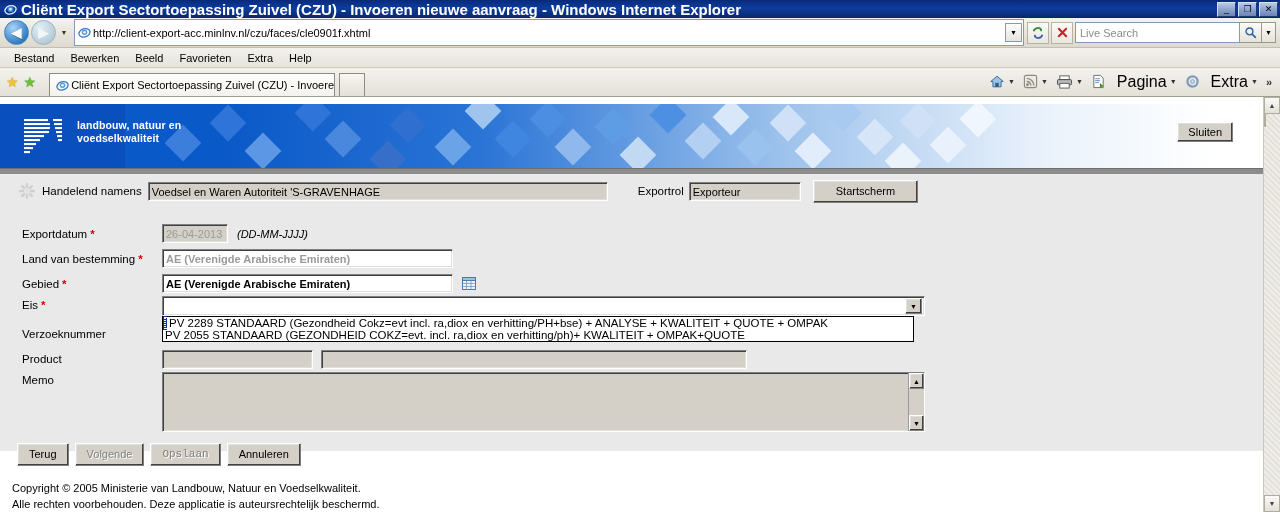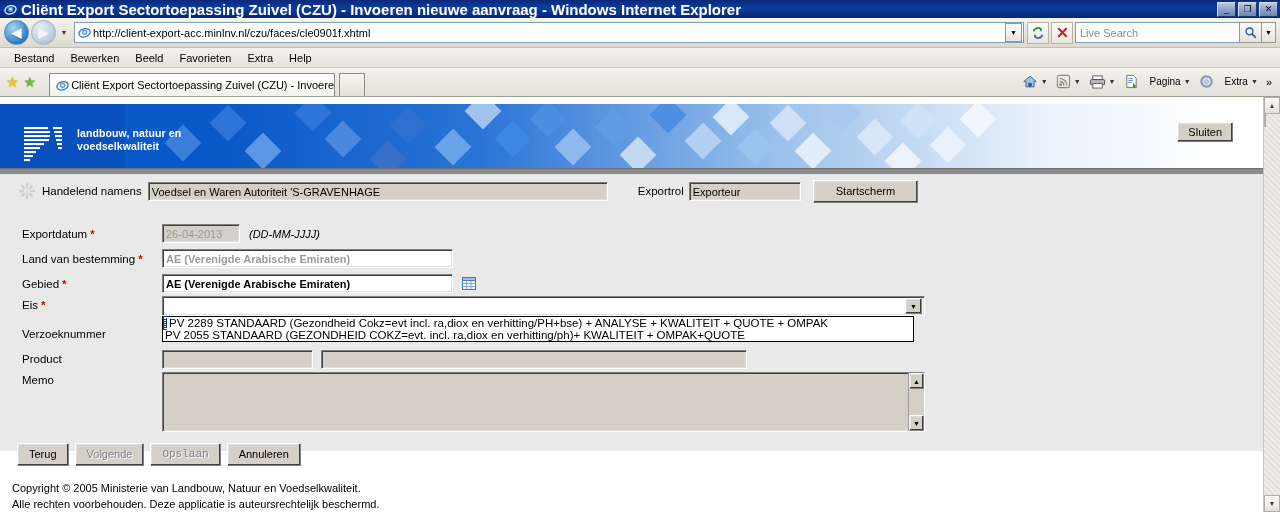--- a/index.html
+++ b/index.html
@@ -63,21 +63,21 @@
     margin-left: 2px;
   }
   .arrow-glyph { color: #fff; font-size: 13px; line-height: 1; font-weight: bold;
      text-shadow: 0 1px 0 rgba(0,0,0,.35); }
   .arrow-glyph.dim { color: #f2f6f9; text-shadow: none; }
   .nav-dd {
     width: 14px; height: 22px; display: flex; align-items: center; justify-content: center;
     font-size: 7px; color: #333; margin: 0 3px 0 1px;
   }
   .addr {
-    flex: 1 1 auto; height: 21px;
+    flex: 1 1 auto; height: 27px;
     background: #fff; border: 1px solid #7f9db9;
     display: flex; align-items: center;
     margin-right: 3px; overflow: hidden;
   }
   .addr-icon { width: 18px; flex: 0 0 18px; display: flex; align-items: center; justify-content: center; }
   .addr-text { flex: 1 1 auto; font-size: 11px; color: #000; white-space: nowrap; overflow: hidden; }
   .addr-dd {
     width: 17px; flex: 0 0 17px; height: 19px; margin-right: 1px;
     background: linear-gradient(to bottom,#fdfdfd,#e6e4dc);
     border: 1px solid #9a988e;
@@ -142,21 +142,21 @@
   .tab-ico { width: 15px; flex: 0 0 15px; display: flex; align-items: center; }
   .tab-new {
     height: 23px; width: 26px; margin-left: 4px;
     background: linear-gradient(to bottom,#f7f6f2,#e3e1d6);
     border: 1px solid #8e8b80; border-bottom: none;
   }
   .tbar-right {
     margin-left: auto; display: flex; align-items: center; height: 29px; padding-right: 4px;
   }
   .tbr-item { display: flex; align-items: center; height: 22px; padding: 0 2px; }
-  .tbr-label { font-size: 10px; margin-left: 3px; padding-left: 8px; }
+  .tbr-label { font-size: 16px; margin-left: 3px; padding-left: 8px; }
   .caret { font-size: 7px; margin: 0 4px 0 3px; color: #333; }
   .chev2 { font-size: 11px; font-weight: bold; color: #333; margin-left: 2px; }
 
   
   .page {
     position: relative;
     height: calc(512px - 18px - 30px - 20px - 29px);
     background: #ffffff;
     overflow: hidden;
   }
@@ -175,21 +175,21 @@
   }
   .banner-left-solid {
     position: absolute; left:0; top:0; bottom:0; width: 125px; background:#0a4fbe;
   }
   .diamonds { position: absolute; inset: 0; }
   .dia {
     position: absolute; width: 26px; height: 26px;
     transform: rotate(45deg);
   }
   .logo {
-    position: absolute; left: 22px; top: 20px;
+    position: absolute; left: 22px; top: 12px;
     display: flex; align-items: flex-start; z-index: 5;
   }
   .logo-mark {
     width: 44px; height: 40px; position: relative; overflow: hidden; margin-right: 11px;
   }
   .logo-text {
     color: #fff; font-size: 10.5px; line-height: 13px; font-weight: bold; padding-top: 3px;
     letter-spacing: .1px;
   }
   .sluiten-wrap { position: absolute; right: 30px; top: 22px; z-index: 6; }
@@ -559,21 +559,21 @@
         <span class="inp" style="width:112px;margin-left:5px;">Exporteur</span>
         <span class="w98btn" style="margin-left:12px;padding:4px 22px;">Startscherm</span>
       </div>
 
       <div style="height:20px;"></div>
 
       <div class="frow">
         <span class="fname">
           <span>Exportdatum</span><span class="req">*</span>
         </span>
-        <span class="inp ph" style="width:78px;">26-04-2013</span>
+        <span class="inp ph" style="width:66px;">26-04-2013</span>
         <span class="hint">(DD-MM-JJJJ)</span>
       </div>
 
       <div class="frow">
         <span class="fname">
           <span>Land van bestemming</span><span class="req">*</span>
         </span>
         <span class="inp white ph" style="width:291px;">AE (Verenigde Arabische Emiraten)</span>
       </div>
 

